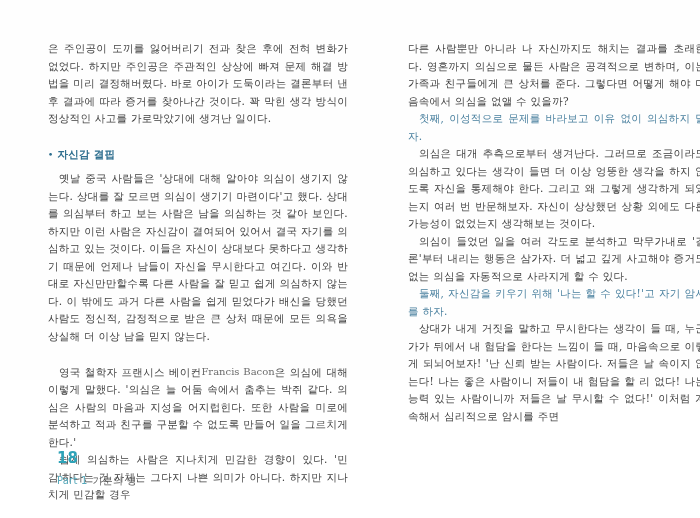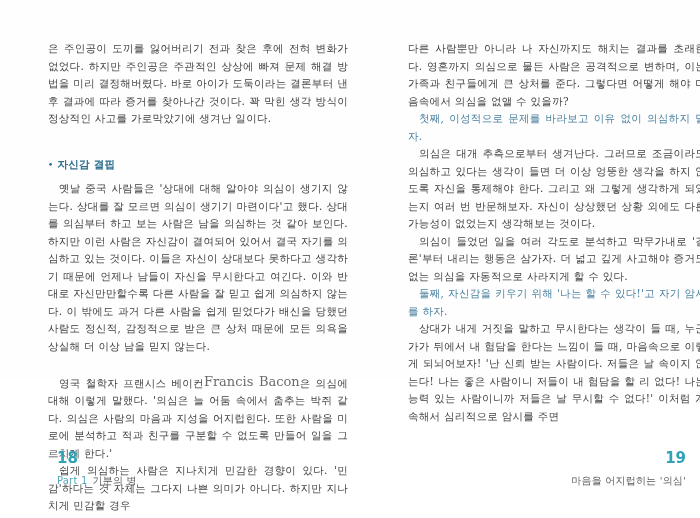--- a/index.html
+++ b/index.html
@@ -30,31 +30,31 @@
   .page-column.left{left:48px;width:300px;}
   .page-column.right{left:408px;width:298px;}
   .page-column p{margin:0;}
   .page-column p.indent{text-indent:11px;}
   .page-column p.gap{margin-top:17.5px;}
   .page-column p.emphasis{color:var(--emphasis);}
   .heading{
     color:var(--heading);
     font-weight:bold;
     font-size:10.5px;
-    margin:28px 0 7px 0;
+    margin:18px 0 7px 0;
     text-align:left;
   }
   .heading .bullet{
     color:var(--heading);
     font-size:8px;
     margin-right:4px;
     vertical-align:1px;
   }
   .sup{
-    font-size:13px;
+    font-size:10px;
     color:#6b6b6b;
     letter-spacing:0;
     vertical-align:1px;
   }
   .footer{position:absolute;top:452px;}
   .footer.left{left:57px;text-align:left;}
   .footer.right{right:14px;text-align:right;}
   .page-num{
     color:var(--page-number);
     font-weight:bold;
@@ -97,20 +97,14 @@
       <p class="indent "><span>상대가 내게 거짓을 말하고 무시한다는 생각이 들 때, 누군가가 뒤에서 내 험담을 한다는 느낌이 들 때, 마음속으로 이렇게 되뇌어보자! '난 신뢰 받는 사람이다. 저들은 날 속이지 않는다! 나는 좋은 사람이니 저들이 내 험담을 할 리 없다! 나는 능력 있는 사람이니까 저들은 날 무시할 수 없다!' 이처럼 계속해서 심리적으로 암시를 주면</span></p>
     </div>
 
   <div class="footer left">
     <div class="page-num">18</div>
     <div class="footer-line">
       <span class="part">Part 1</span><span>기분의 병</span>
     </div>
   </div>
 
-  <div class="footer right">
-    <div class="page-num">19</div>
-    <div class="footer-line">
-      <span>마음을 어지럽히는 '의심'</span>
-    </div>
-  </div>
 
 </div>
 
 </body></html>

